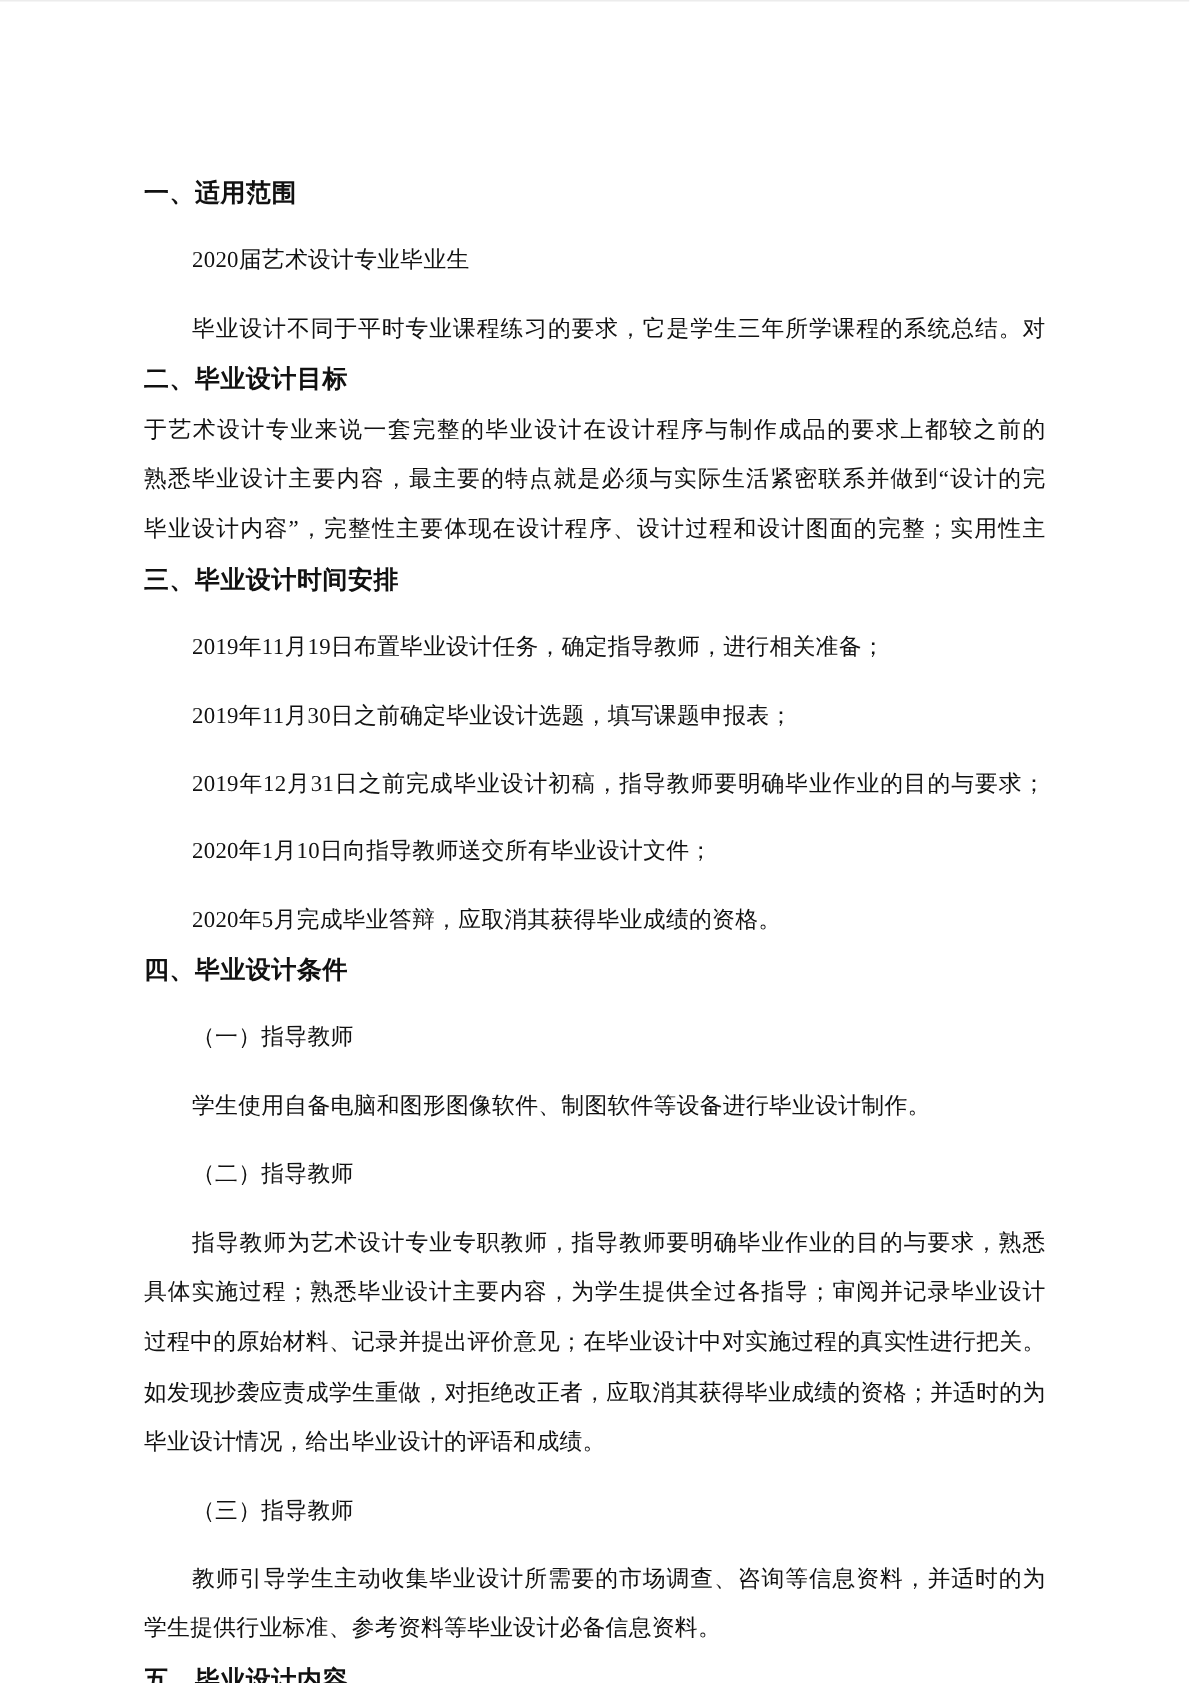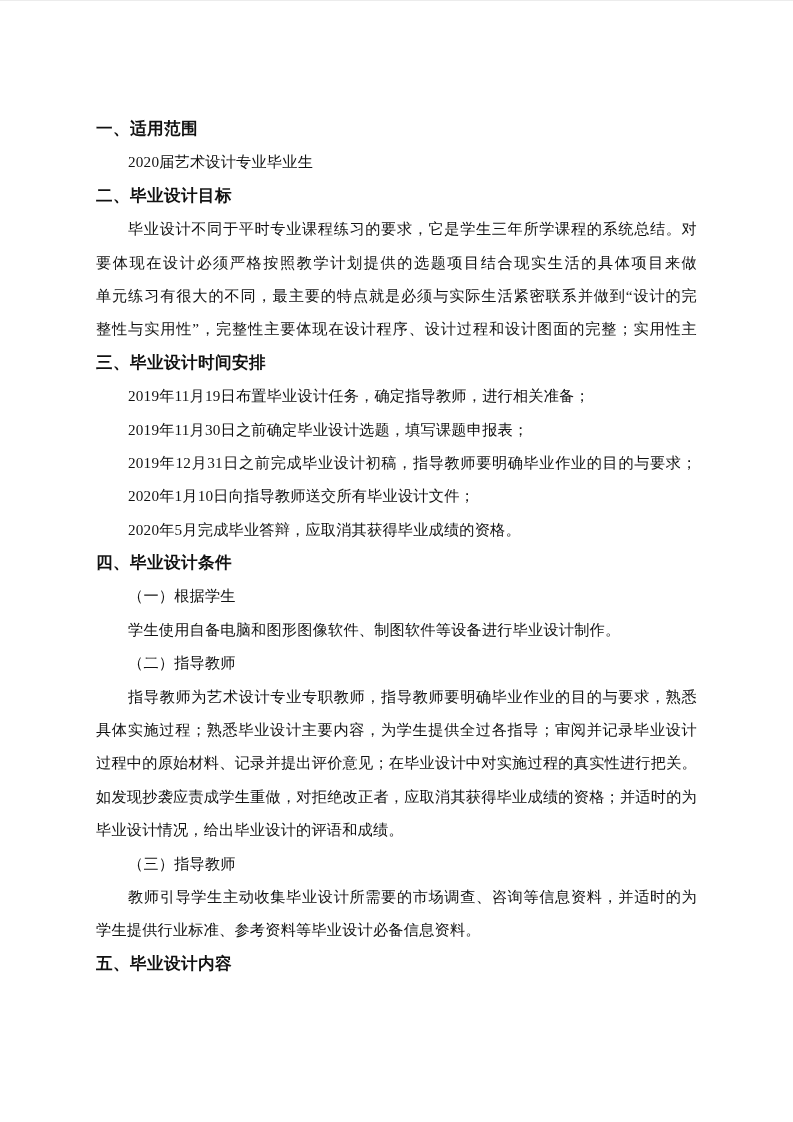--- a/index.html
+++ b/index.html
@@ -39,48 +39,49 @@
     overflow: hidden;
     letter-spacing: 0.2px;
   }
   .heading {
     font-weight: bold;
     font-size: 16.6px;
     letter-spacing: 0.4px;
   }
   .indent {
     text-indent: 32px;
+    margin-top: 12px;
   }
   .just {
     text-align: justify;
     text-align-last: justify;
     text-justify: distribute;
   }
 </style>
 </head>
 <body>
 
 <div class="page">
   <div class="top-edge"></div>
   <div class="content">
       <div class="line heading">一、适用范围</div>
       <div class="line indent">2020届艺术设计专业毕业生</div>
+      <div class="line indent just">毕业设计不同于平时专业课程练习的要求，它是学生三年所学课程的系统总结。对</div>
       <div class="line heading">二、毕业设计目标</div>
-      <div class="line indent just">毕业设计不同于平时专业课程练习的要求，它是学生三年所学课程的系统总结。对</div>
-      <div class="line just">要体现在设计必须严格按照教学计划提供的选题项目结合现实生活的具体项目来做</div>
-      <div class="line just">单元练习有很大的不同，最主要的特点就是必须与实际生活紧密联系并做到“设计的完</div>
-      <div class="line just">整性与实用性”，完整性主要体现在设计程序、设计过程和设计图面的完整；实用性主</div>
+      <div class="line just">于艺术设计专业来说一套完整的毕业设计在设计程序与制作成品的要求上都较之前的</div>
+      <div class="line just">熟悉毕业设计主要内容，最主要的特点就是必须与实际生活紧密联系并做到“设计的完</div>
+      <div class="line just">毕业设计内容”，完整性主要体现在设计程序、设计过程和设计图面的完整；实用性主</div>
       <div class="line heading">三、毕业设计时间安排</div>
       <div class="line indent">2019年11月19日布置毕业设计任务，确定指导教师，进行相关准备；</div>
       <div class="line indent">2019年11月30日之前确定毕业设计选题，填写课题申报表；</div>
       <div class="line indent just">2019年12月31日之前完成毕业设计初稿，指导教师要明确毕业作业的目的与要求；</div>
       <div class="line indent">2020年1月10日向指导教师送交所有毕业设计文件；</div>
       <div class="line indent">2020年5月完成毕业答辩，应取消其获得毕业成绩的资格。</div>
       <div class="line heading">四、毕业设计条件</div>
-      <div class="line indent">（一）根据学生</div>
+      <div class="line indent">（一）指导教师</div>
       <div class="line indent">学生使用自备电脑和图形图像软件、制图软件等设备进行毕业设计制作。</div>
       <div class="line indent">（二）指导教师</div>
       <div class="line indent just">指导教师为艺术设计专业专职教师，指导教师要明确毕业作业的目的与要求，熟悉</div>
       <div class="line just">具体实施过程；熟悉毕业设计主要内容，为学生提供全过各指导；审阅并记录毕业设计</div>
       <div class="line just">过程中的原始材料、记录并提出评价意见；在毕业设计中对实施过程的真实性进行把关。</div>
       <div class="line just">如发现抄袭应责成学生重做，对拒绝改正者，应取消其获得毕业成绩的资格；并适时的为</div>
       <div class="line">毕业设计情况，给出毕业设计的评语和成绩。</div>
       <div class="line indent">（三）指导教师</div>
       <div class="line indent just">教师引导学生主动收集毕业设计所需要的市场调查、咨询等信息资料，并适时的为</div>
       <div class="line">学生提供行业标准、参考资料等毕业设计必备信息资料。</div>

